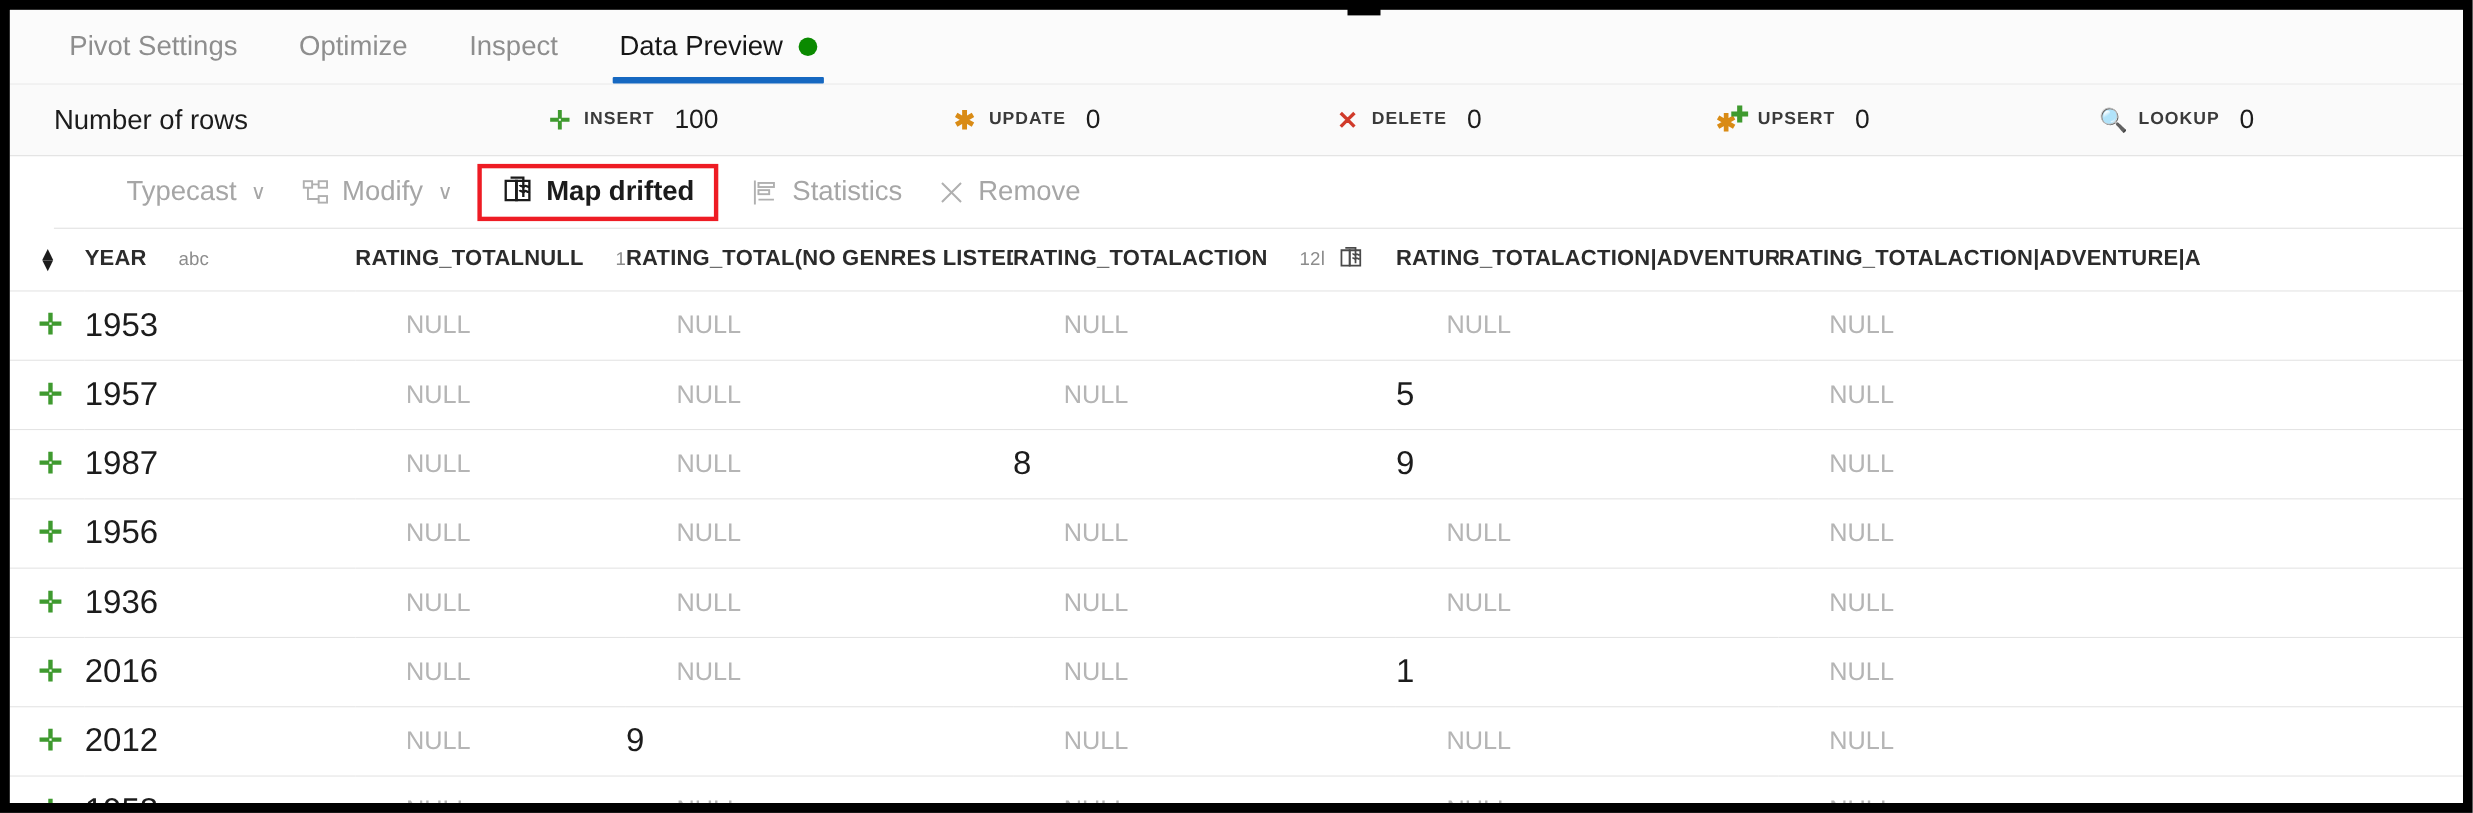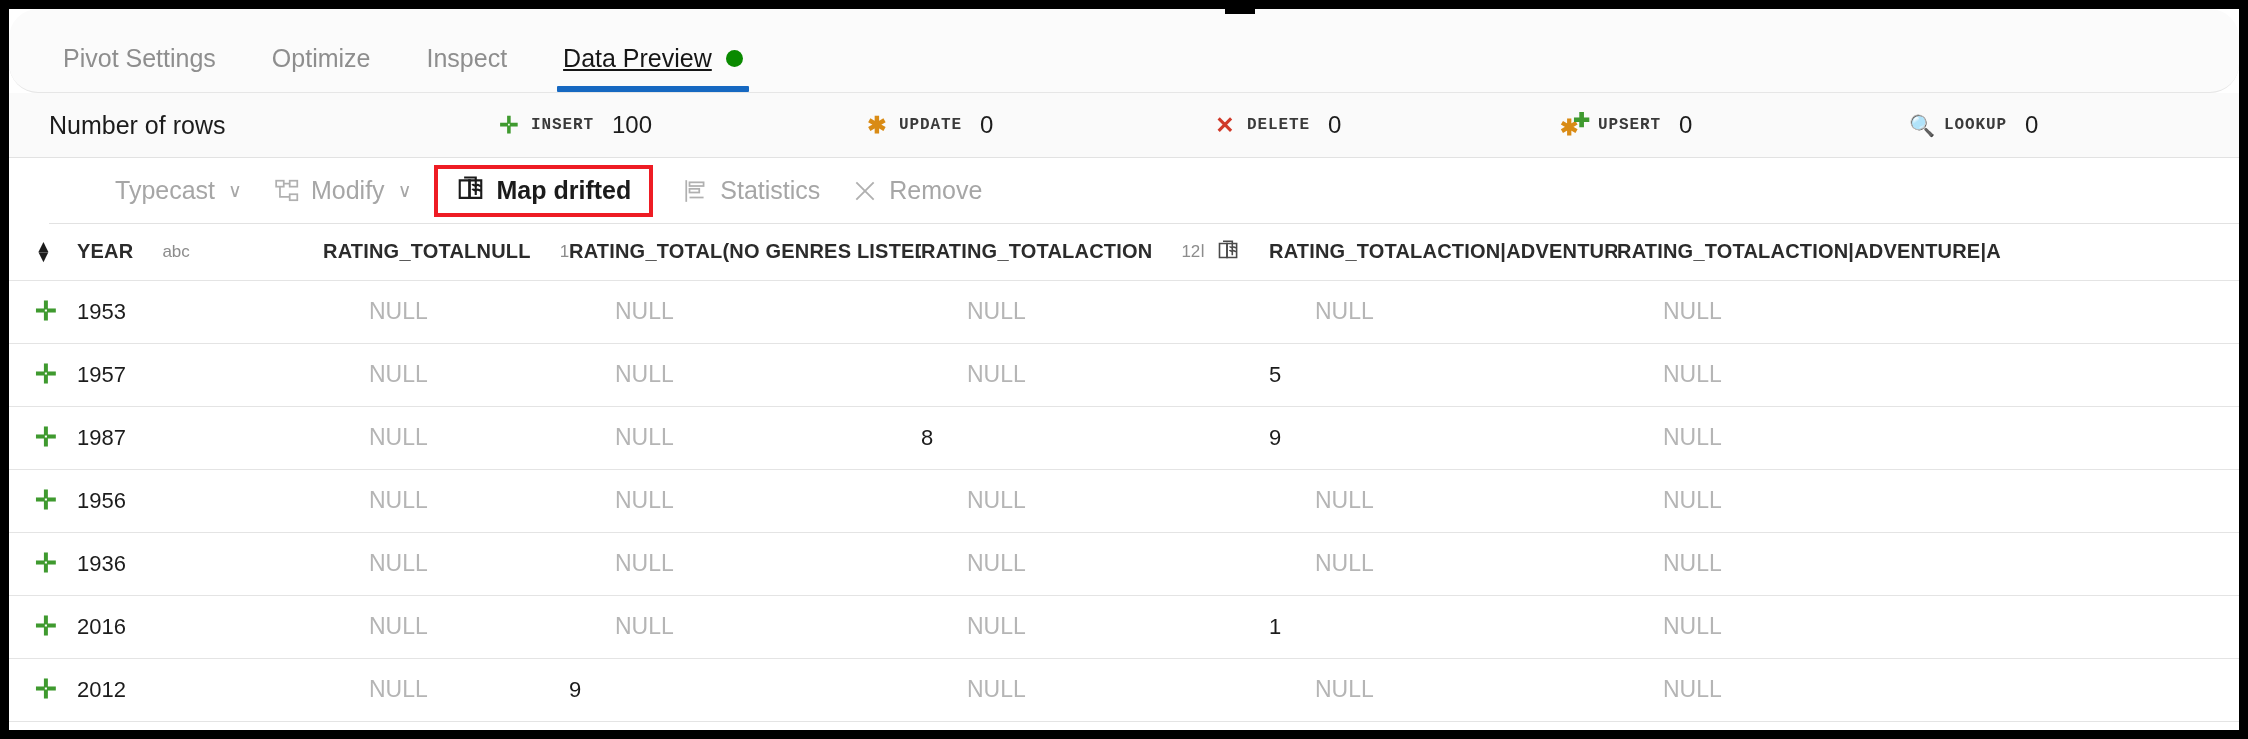--- a/index.html
+++ b/index.html
@@ -19,30 +19,30 @@
     border-bottom: 9px solid #000000;
   }
   .drag-handle {
     position: absolute; top: -9px; left: 1216px;
     width: 30px; height: 14px; background: #000000; z-index: 30;
   }
   .inner { width: 100%; height: 100%; background: #fff; position: relative; overflow: hidden; }
 
   
   .tabbar {
-    height: 84px; background: #fbfbfb;
+    height: 68px; background: #fbfbfb;
     border-bottom: 1px solid #e6e6e6;
-    display: flex; align-items: flex-end; padding-left: 26px; border-radius: 29px;
+    display: flex; align-items: flex-end; padding-left: 26px;
   }
   .tab {
     position: relative; height: 68px; display: flex; align-items: center;
     padding: 0 28px; font-size: 25px; color: #8e8e8e; cursor: pointer;
     white-space: nowrap;
   }
-  .tab.active { color: #161616; font-weight: 400; text-decoration: underline; }
+  .tab.active { color: #161616; font-weight: 400; }
   .tab.active .tab-underline {
     position: absolute; left: 22px; right: 22px; bottom: 0;
     height: 6px; background: #1668c1; border-radius: 1px;
   }
   .tab .status-dot {
     width: 17px; height: 17px; border-radius: 50%;
     background: #0a8a00; margin-left: 14px; display: inline-block;
   }
 
   
@@ -53,21 +53,21 @@
   }
   .stats-title { font-size: 25px; color: #1c1c1c; position: absolute; left: 40px; }
   .stat { position: absolute; display: flex; align-items: center; }
   .stat .st-icon {
     width: 26px; height: 26px; margin-right: 9px;
     display: flex; align-items: center; justify-content: center;
     font-size: 23px; line-height: 1;
   }
   .stat .st-label {
     font-size: 16px; letter-spacing: .9px; color: #3a3a3a;
-    font-weight: 700; text-transform: uppercase; font-family: Liberation Mono, monospace;
+    font-weight: 700; text-transform: uppercase;
   }
   .stat .st-value { font-size: 24px; color: #1c1c1c; margin-left: 18px; }
   .ico-plus { color: #3f9a2f; font-weight: 700; }
   .ico-star { color: #d98b15; font-weight: 700; }
   .ico-x { color: #d03a2a; font-weight: 700; }
   .upsert-wrap { position: relative; width: 30px; height: 28px; }
   .upsert-wrap .a { position: absolute; left: 0; bottom: -2px; color: #d98b15; font-size: 22px; font-weight: 700; }
   .upsert-wrap .b { position: absolute; right: 0; top: -3px; color: #3f9a2f; font-size: 20px; font-weight: 700; }
 
   
@@ -100,21 +100,21 @@
   .th-inner { display: flex; align-items: center; }
   .col-name {
     font-size: 20px; font-weight: 700; color: #2b2b2b; letter-spacing: .2px;
   }
   .type-tag { font-size: 17px; color: #8c8c8c; margin-left: 29px; font-weight: 400; }
   .drift-ico { margin-left: 12px; display: inline-flex; align-items: center; }
   .sort-ico { display: flex; flex-direction: column; align-items: center; line-height: .55; color: #1c1c1c; font-size: 17px; }
 
   tbody td { height: 63px; vertical-align: middle; }
   .cell-null { font-size: 23px; color: #b5b5b5; margin-left: 46px; }
-  .cell-val { font-size: 22px; color: #1c1c1c; }
+  .cell-val { font-size: 30px; color: #1c1c1c; }
   .row-plus { color: #3f9a2f; font-size: 26px; font-weight: 700; padding-left: 0; }
   .c-gutter { width: 68px; padding-left: 26px !important; }
   .c-year   { width: 246px; }
   .c-c1     { width: 246px; }
   .c-c2     { width: 352px; }
   .c-c3     { width: 348px; }
   .c-c4     { width: 348px; }
   .c-c5     { width: auto; }
 </style>
 </head>

